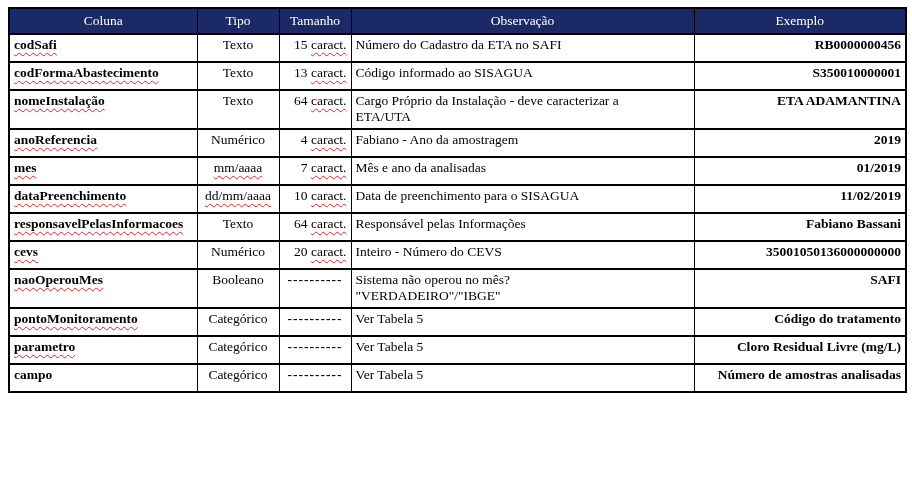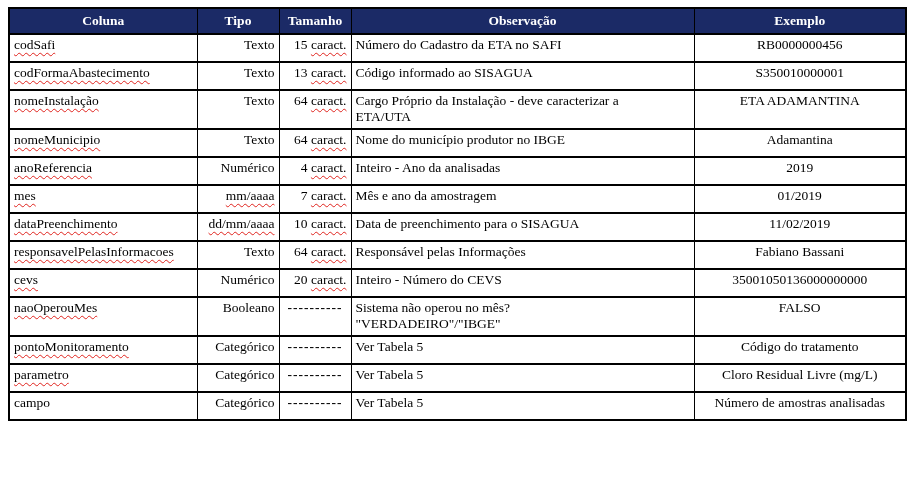--- a/index.html
+++ b/index.html
@@ -19,21 +19,21 @@
   table.dict {
     border-collapse: collapse;
     table-layout: fixed;
     width: 897px;
     border: 2px solid #000;
     background: #fff;
   }
   table.dict th {
     background: var(--header-bg, #1b2a66);
     color: var(--header-text, #ffffff);
-    font-weight: bold;
+    font-weight: normal;
     font-size: 13.5px;
     line-height: 16px;
     height: 20px;
     padding: 2px 4px;
     border: 1px solid #000;
     border-top-width: 2px;
     border-bottom-width: 2px;
     text-align: center;
     overflow: hidden;
   }
@@ -41,26 +41,26 @@
     border: 1px solid #000;
     border-top-width: 2px;
     border-bottom-width: 2px;
     font-size: 13.5px;
     line-height: 16px;
     padding: 2px 4px 3px 4px;
     height: 21px;
     vertical-align: top;
     overflow: hidden;
   }
-  td.c-coluna { font-weight: normal; }
-  td.c-tipo   { text-align: right; }
+  td.c-coluna { font-weight: bold; }
+  td.c-tipo   { text-align: center; }
   td.c-tam    { text-align: right; margin-top: 20px; }
   td.c-tam.dashes { text-align: center; font-weight: bold; letter-spacing: 1px; }
   td.c-obs    { white-space: pre-line; }
-  td.c-ex     { font-weight: normal; text-align: center; }
+  td.c-ex     { font-weight: bold; text-align: right; }
   .sq {
     text-decoration-line: underline;
     text-decoration-style: wavy;
     text-decoration-color: var(--squiggle, #e0241e);
     text-decoration-thickness: 1px;
     text-underline-offset: 2.5px;
   }
 </style>
 </head>
 <body>
@@ -100,38 +100,31 @@
         </tr>
         <tr>
           <td class="c-coluna"><span class="sq">nomeInstalação</span></td>
           <td class="c-tipo"><span>Texto</span></td>
           <td class="c-tam">64 <span class="sq">caract.</span></td>
           <td class="c-obs">Cargo Próprio da Instalação - deve caracterizar a
 ETA/UTA</td>
           <td class="c-ex">ETA ADAMANTINA</td>
         </tr>
         <tr>
-          <td class="c-coluna"><span class="sq">nomeMunicipio</span></td>
-          <td class="c-tipo"><span>Texto</span></td>
-          <td class="c-tam">64 <span class="sq">caract.</span></td>
-          <td class="c-obs">Nome do município produtor no IBGE</td>
-          <td class="c-ex">Adamantina</td>
-        </tr>
-        <tr>
           <td class="c-coluna"><span class="sq">anoReferencia</span></td>
           <td class="c-tipo"><span>Numérico</span></td>
           <td class="c-tam">4 <span class="sq">caract.</span></td>
-          <td class="c-obs">Inteiro - Ano da analisadas</td>
+          <td class="c-obs">Fabiano - Ano da amostragem</td>
           <td class="c-ex">2019</td>
         </tr>
         <tr>
           <td class="c-coluna"><span class="sq">mes</span></td>
           <td class="c-tipo"><span class="sq">mm/aaaa</span></td>
           <td class="c-tam">7 <span class="sq">caract.</span></td>
-          <td class="c-obs">Mês e ano da amostragem</td>
+          <td class="c-obs">Mês e ano da analisadas</td>
           <td class="c-ex">01/2019</td>
         </tr>
         <tr>
           <td class="c-coluna"><span class="sq">dataPreenchimento</span></td>
           <td class="c-tipo"><span class="sq">dd/mm/aaaa</span></td>
           <td class="c-tam">10 <span class="sq">caract.</span></td>
           <td class="c-obs">Data de preenchimento para o SISAGUA</td>
           <td class="c-ex">11/02/2019</td>
         </tr>
         <tr>
@@ -147,21 +140,21 @@
           <td class="c-tam">20 <span class="sq">caract.</span></td>
           <td class="c-obs">Inteiro - Número do CEVS</td>
           <td class="c-ex">35001050136000000000</td>
         </tr>
         <tr>
           <td class="c-coluna"><span class="sq">naoOperouMes</span></td>
           <td class="c-tipo"><span>Booleano</span></td>
           <td class="c-tam dashes">----------</td>
           <td class="c-obs">Sistema não operou no mês?
 "VERDADEIRO"/"IBGE"</td>
-          <td class="c-ex">FALSO</td>
+          <td class="c-ex">SAFI</td>
         </tr>
         <tr>
           <td class="c-coluna"><span class="sq">pontoMonitoramento</span></td>
           <td class="c-tipo"><span>Categórico</span></td>
           <td class="c-tam dashes">----------</td>
           <td class="c-obs">Ver Tabela 5</td>
           <td class="c-ex">Código do tratamento</td>
         </tr>
         <tr>
           <td class="c-coluna"><span class="sq">parametro</span></td>

